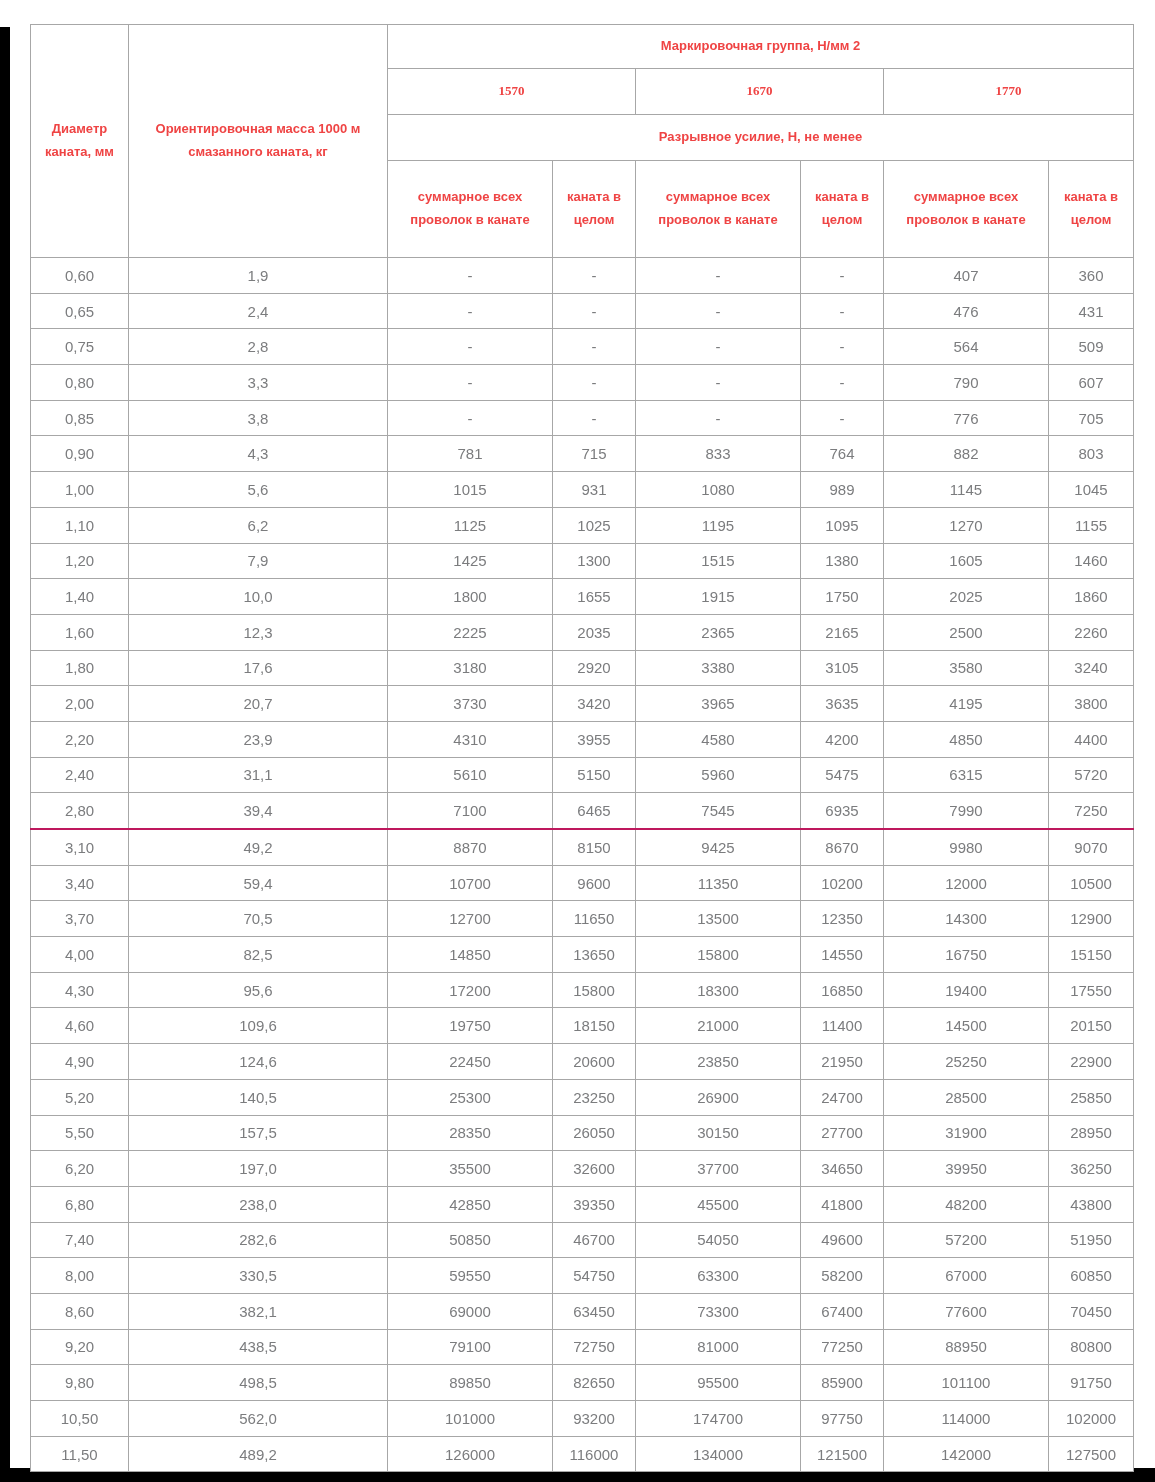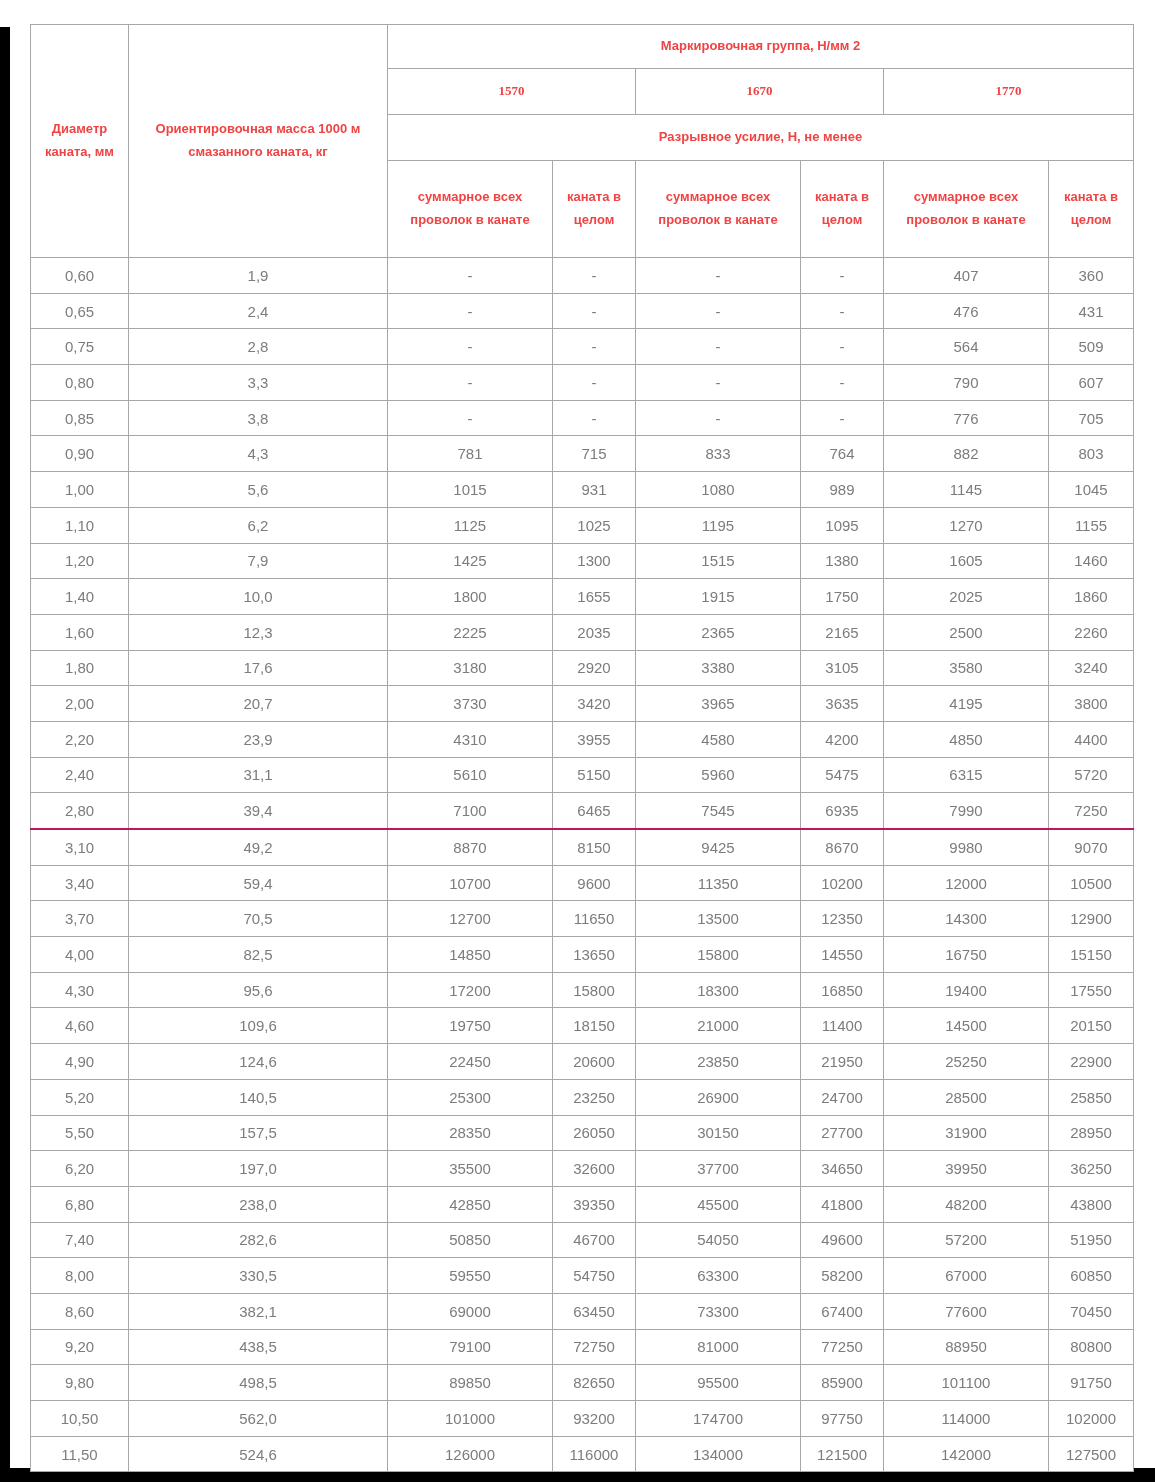--- a/index.html
+++ b/index.html
@@ -419,21 +419,21 @@
         <td>562,0</td>
         <td>101000</td>
         <td>93200</td>
         <td>174700</td>
         <td>97750</td>
         <td>114000</td>
         <td>102000</td>
       </tr>
       <tr>
         <td>11,50</td>
-        <td>524,6</td>
+        <td>489,2</td>
         <td>126000</td>
         <td>116000</td>
         <td>134000</td>
         <td>121500</td>
         <td>142000</td>
         <td>127500</td>
       </tr>
     </tbody>
 </table>
 

